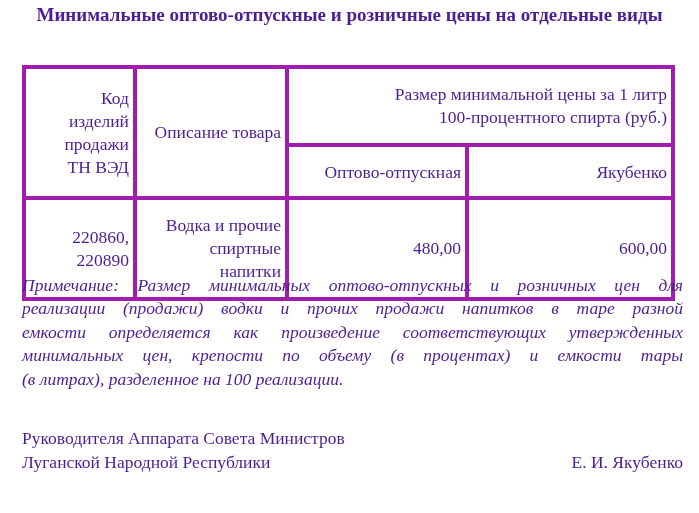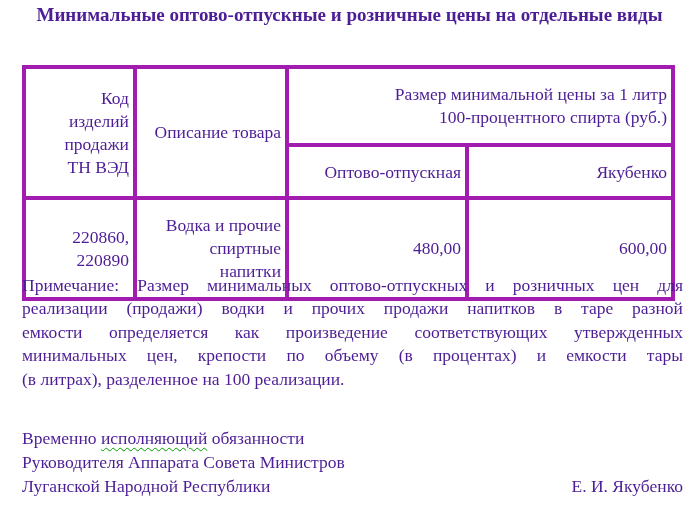--- a/index.html
+++ b/index.html
@@ -41,21 +41,21 @@
   tr.r3 { height: 90px; border-radius: 11px; }
   tr.r2 td { vertical-align: middle; padding-bottom: 12px; }
   tr.r3 td { padding-bottom: 14px; }
   .note {
     position: absolute;
     top: 274px; left: 22px;
     width: 661px;
     font-size: 17.5px;
     line-height: 23.4px;
   }
-  .note .jline { text-align: justify; text-align-last: justify; }
+  .note .jline { text-align: justify; text-align-last: justify; font-style: italic; }
   .note .jline.last { text-align: justify; text-align-last: left; }
   .sig {
     position: absolute;
     top: 426px; left: 22px;
     width: 661px;
     font-size: 17.5px;
     line-height: 24px;
   }
   .sig-row { display: flex; justify-content: space-between; }
   .wavy {
@@ -118,21 +118,20 @@
 
   <div class="note">
     <div class="jline">Примечание: Размер минимальных оптово-отпускных и розничных цен для</div>
     <div class="jline">реализации (продажи) водки и прочих продажи напитков в таре разной</div>
     <div class="jline">емкости определяется как произведение соответствующих утвержденных</div>
     <div class="jline">минимальных цен, крепости по объему (в процентах) и емкости тары</div>
     <div class="jline last">(в литрах), разделенное на 100 реализации.</div>
   </div>
 
   <div class="sig">
-    <div><span>Временно </span><span class="wavy">исполняющий</span><span> обязанности</span></div>
     <div>Руководителя Аппарата Совета Министров</div>
     <div class="sig-row">
       <span>Луганской Народной Республики</span>
       <span>Е. И. Якубенко</span>
     </div>
   </div>
 
 </div>
 
 </body></html>

